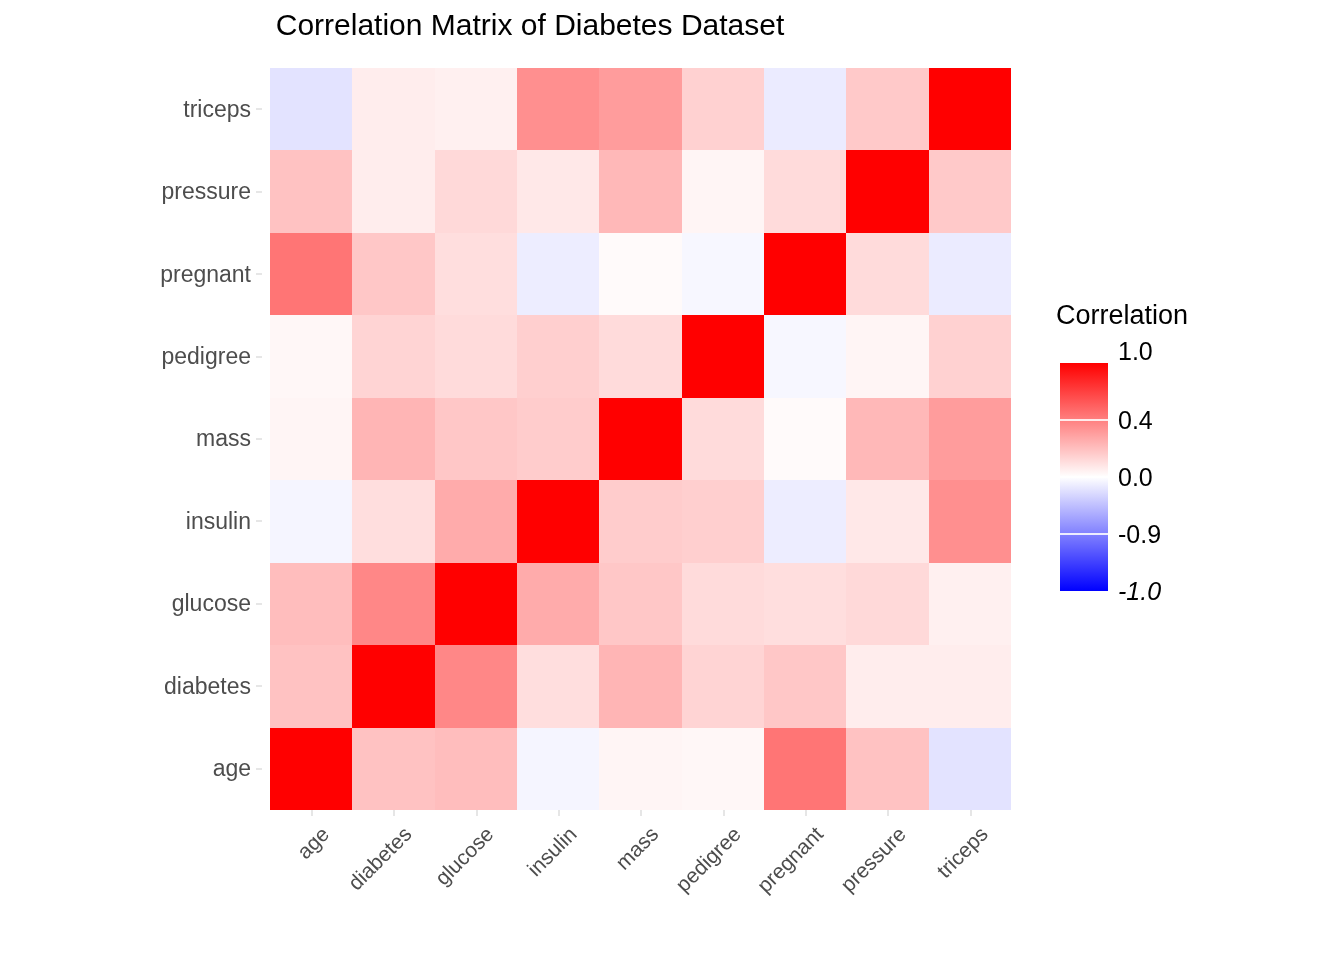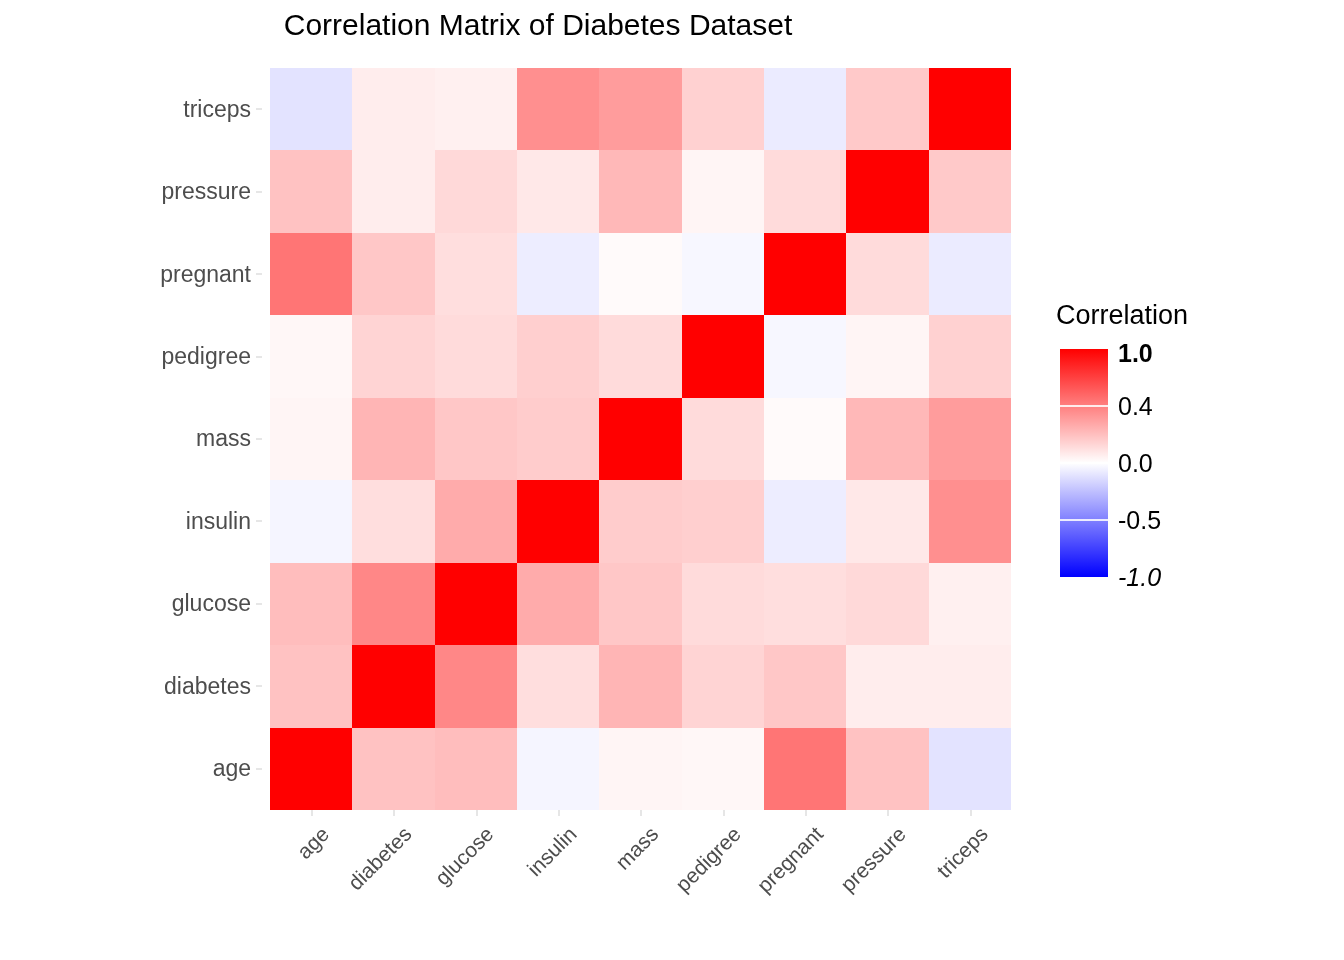--- a/index.html
+++ b/index.html
@@ -25,21 +25,20 @@
   #chart-title {
     position: absolute;
     left: 0;
     top: 8px;
     width: 1060px;
     text-align: center;
     font-size: 30px;
     color: #000000;
     letter-spacing: 0px;
     white-space: nowrap;
-    padding-left: 8px;
   }
   
   #panel {
     position: absolute;
     left: 270px;
     top: 68px;
     width: 741px;
     height: 742px;
     background: #ffffff;
   }
@@ -128,21 +127,21 @@
   #legend {
     position: absolute;
     left: 1056px;
     top: 300px;
     width: 260px;
   }
   #legend-title {
     font-size: 27px;
     color: #000000;
     white-space: nowrap;
-    margin-bottom: 6px;
+    margin-bottom: 20px;
   }
   #legend-body {
     position: relative;
     width: 200px;
     height: 245px;
   }
   #legend-bar {
     position: absolute;
     left: 4px;
     top: 12px;
@@ -363,25 +362,25 @@
           <span class="x-label-inner">triceps</span>
         </span>
       </div>
     </div>
 
   <div id="legend">
     <div id="legend-title">Correlation</div>
     <div id="legend-body">
       <div id="legend-bar"></div>
     <div class="legend-tick hidden-tick" style="top: 11px;"></div>
-        <div class="legend-label" style="top: 16px; font-weight: bold;">1.0</div>
+        <div class="legend-label" style="top: 0;">1.0</div>
         <div class="legend-tick" style="top: 68px;"></div>
         <div class="legend-label" style="top: 69px;">0.4</div>
         <div class="legend-tick" style="top: 125px;"></div>
         <div class="legend-label" style="top: 126px;">0.0</div>
         <div class="legend-tick" style="top: 182px;"></div>
-        <div class="legend-label" style="top: 183px;">-0.5</div>
+        <div class="legend-label" style="top: 183px;">-0.9</div>
         <div class="legend-tick hidden-tick" style="top: 239px;"></div>
         <div class="legend-label" style="top: 240px; font-style: italic;">-1.0</div>
       </div>
   </div>
 
 </div>
 
 </body></html>

